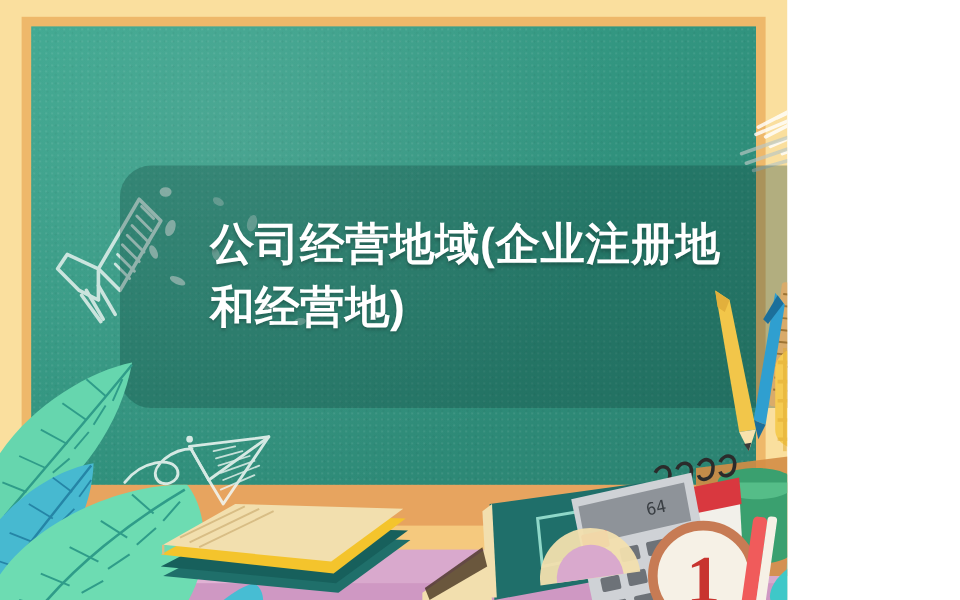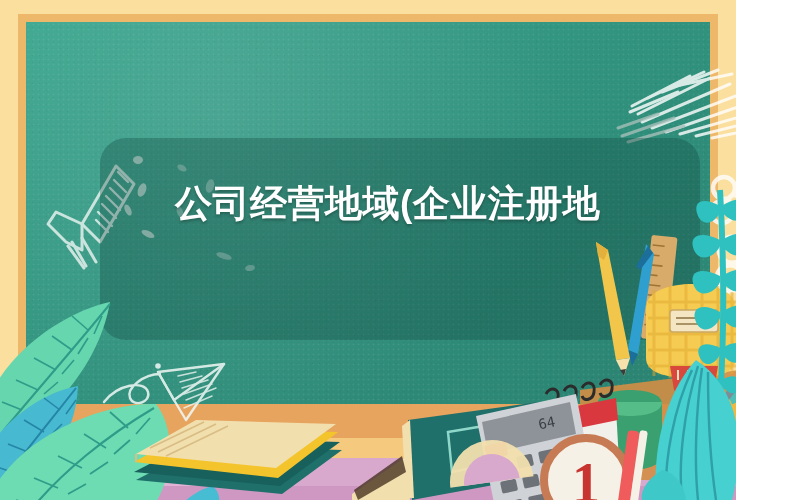--- a/index.html
+++ b/index.html
@@ -1,17 +1,17 @@
 <!DOCTYPE html>
 <html><head>
 <meta charset="utf-8">
 <style>
   html,body{margin:0;padding:0;background:#fff;}
   #stage{
-    position:relative;width:736px;height:500px;overflow:hidden;
+    position:relative;width:656px;height:500px;overflow:hidden;
     font-family:"Liberation Sans","DejaVu Sans",sans-serif;
     background:#f7dfa4;
   }
   
   .frame-outer{position:absolute;inset:0;background:#fadf9e;}
   .frame-inner{position:absolute;left:18px;top:14px;right:18px;bottom:0;background:#eeb86a;}
   .board{
     position:absolute;left:26px;top:22px;right:26px;bottom:0;
     background:
       radial-gradient(circle at 28% 18%, rgba(255,255,255,.10) 0%, rgba(255,255,255,0) 55%),
@@ -150,21 +150,21 @@
         <ellipse cx="40" cy="26" rx="4" ry="7" transform="rotate(15 40 26)"></ellipse>
         <ellipse cx="10" cy="52" rx="3" ry="6" transform="rotate(-20 10 52)"></ellipse>
         <ellipse cx="54" cy="96" rx="8" ry="3" transform="rotate(18 54 96)"></ellipse>
         <ellipse cx="80" cy="108" rx="5" ry="3" transform="rotate(-10 80 108)"></ellipse>
       </g>
     </svg>
   </div>
 
   <div class="title-plate"></div>
 
-  <div class="title"><span>公司经营地域(企业注册地</span><br></div>
+  <div class="title"><span>公司经营地域(企业注册地</span><br><span>和经营地)</span></div>
 
   <div class="desk-wood"></div>
   <div class="desk-wood2"></div>
   <div class="desk-floor"></div>
   <div class="floor-left"></div>
   <div class="desk-floor2"></div>
 
   <div class="chalk plane">
     <svg viewBox="0 0 130 80" width="130" height="80">
       <g fill="none" stroke="#f2f9f6" stroke-width="2.4" stroke-linecap="round" stroke-linejoin="round">

